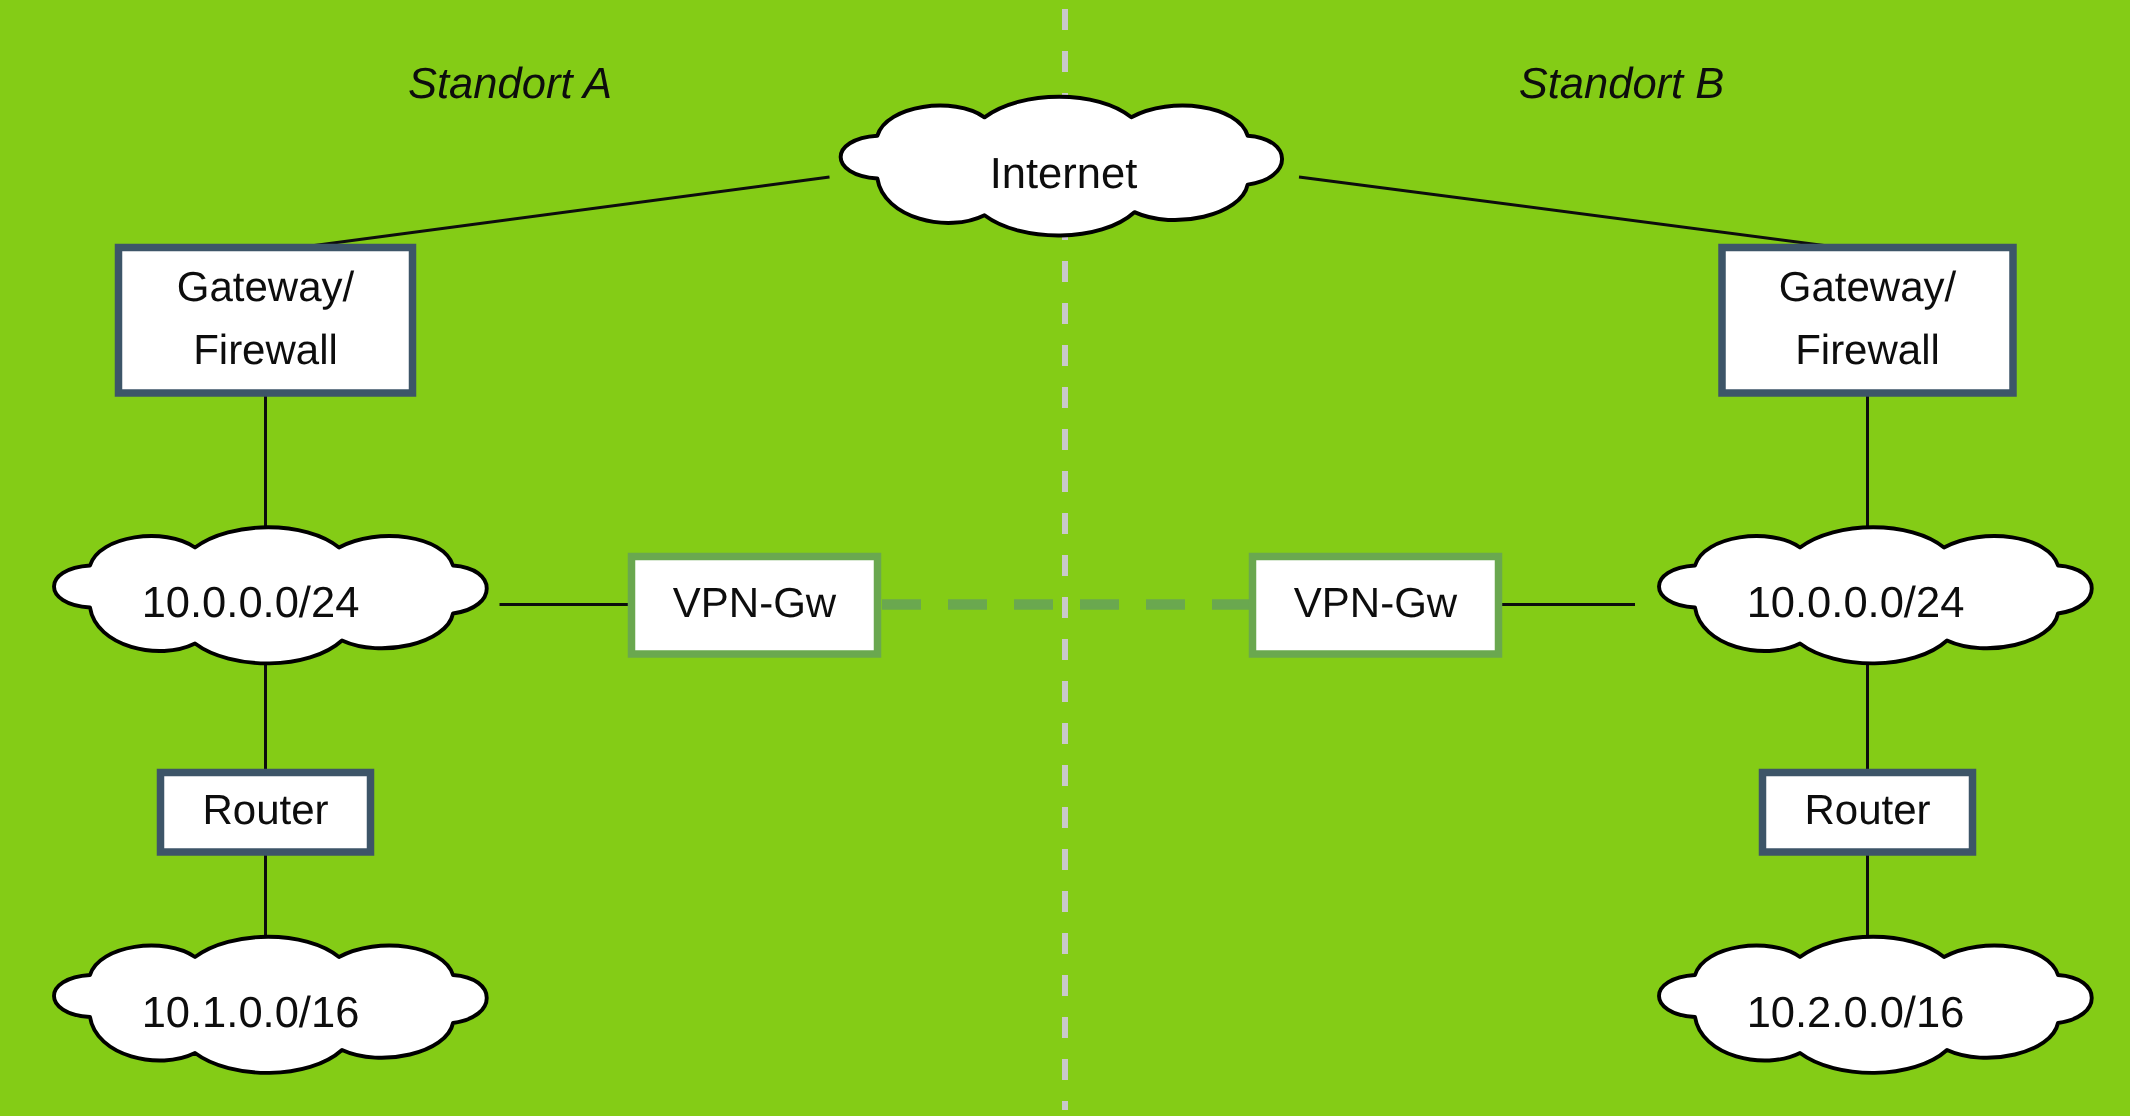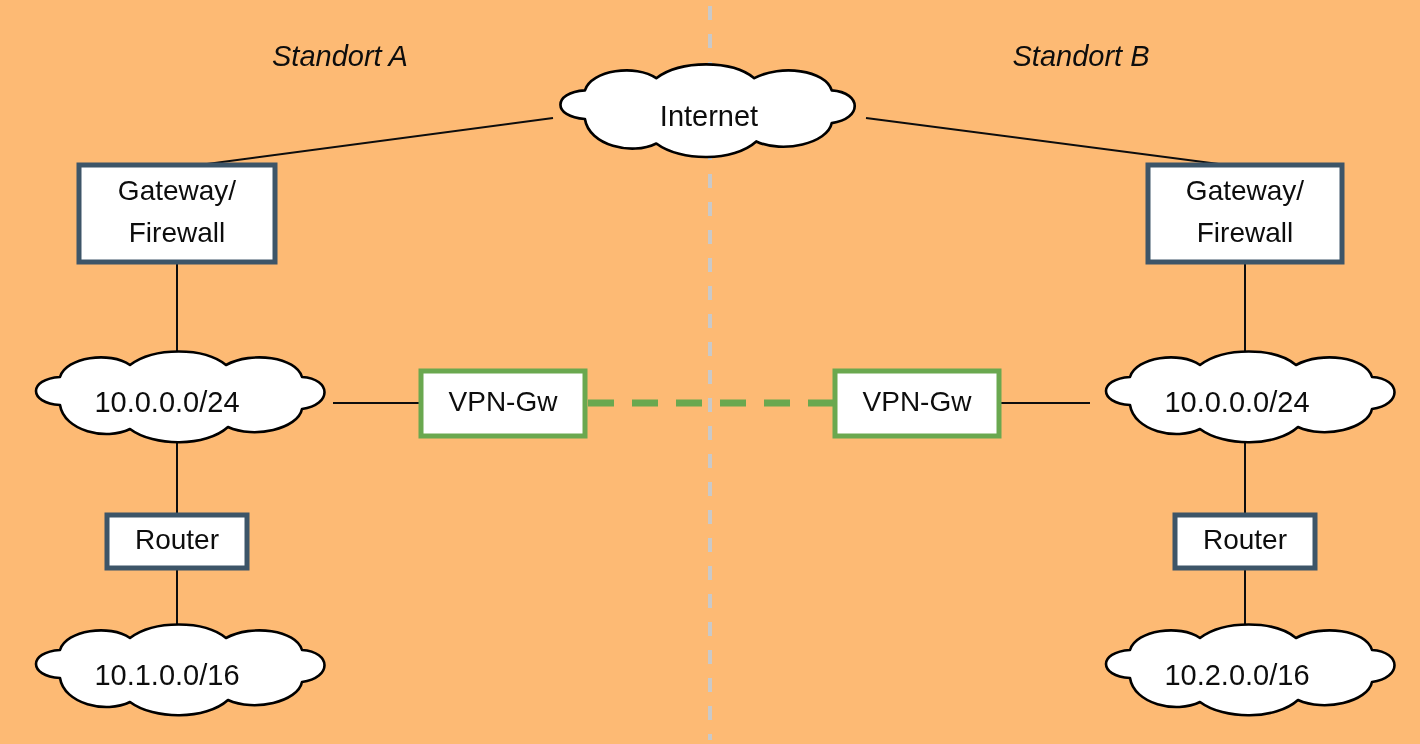--- a/index.html
+++ b/index.html
@@ -7,21 +7,21 @@
     padding: 0;
     background: #ffffff;
   }
   body {
     font-family: "Liberation Sans", sans-serif;
   }
   #diagram-root {
     position: relative;
     width: 1420px;
     height: 744px;
-    background: #fdba74;
+    background: #84cc16;
     overflow: hidden;
   }
   svg#net-svg {
     position: absolute;
     left: 0;
     top: 0;
     width: 1420px;
     height: 744px;
     display: block;
   }

